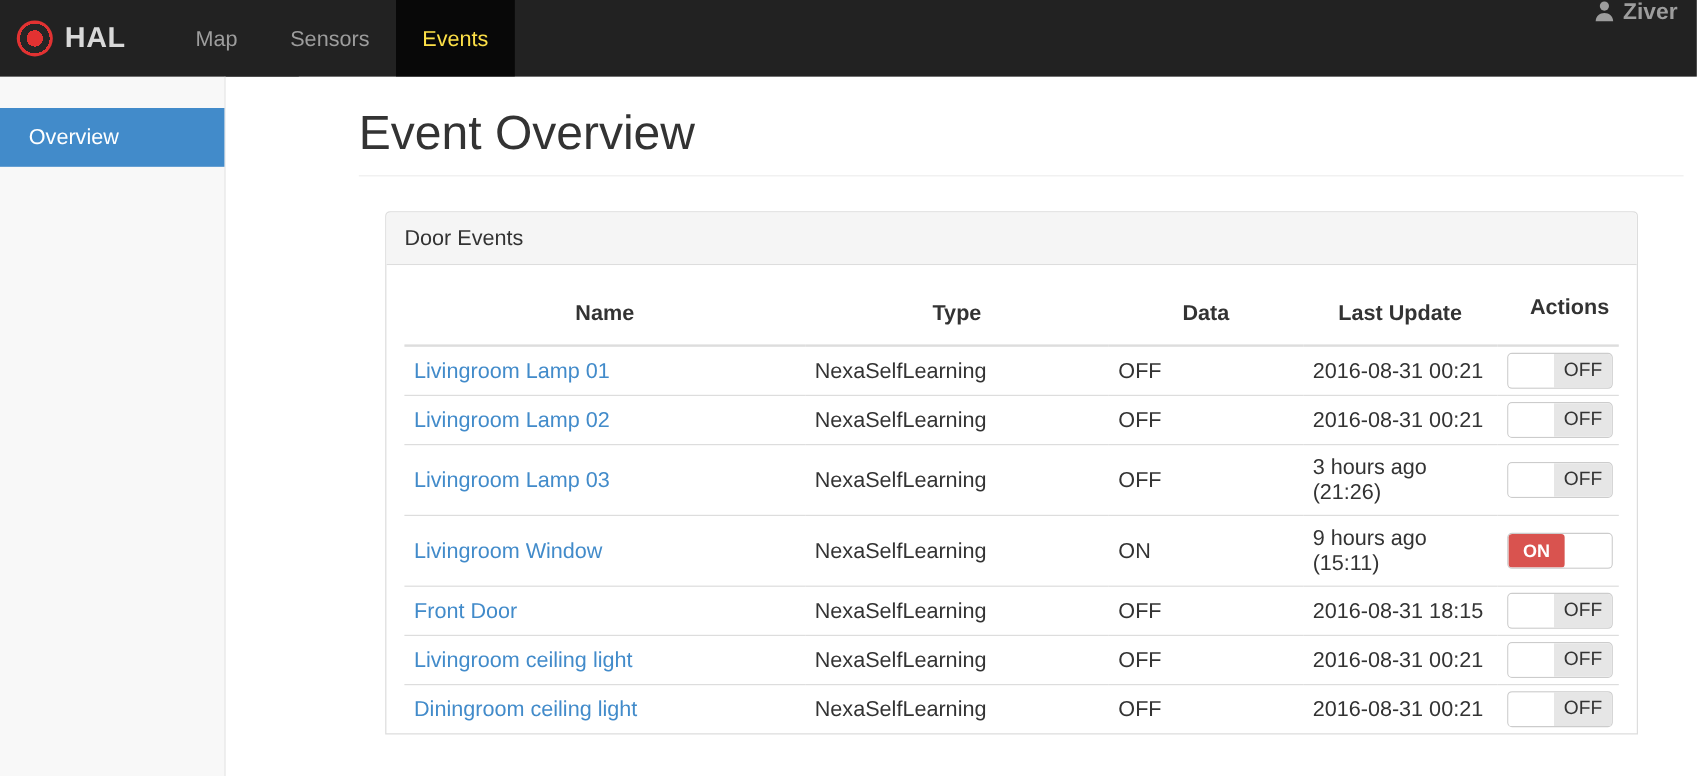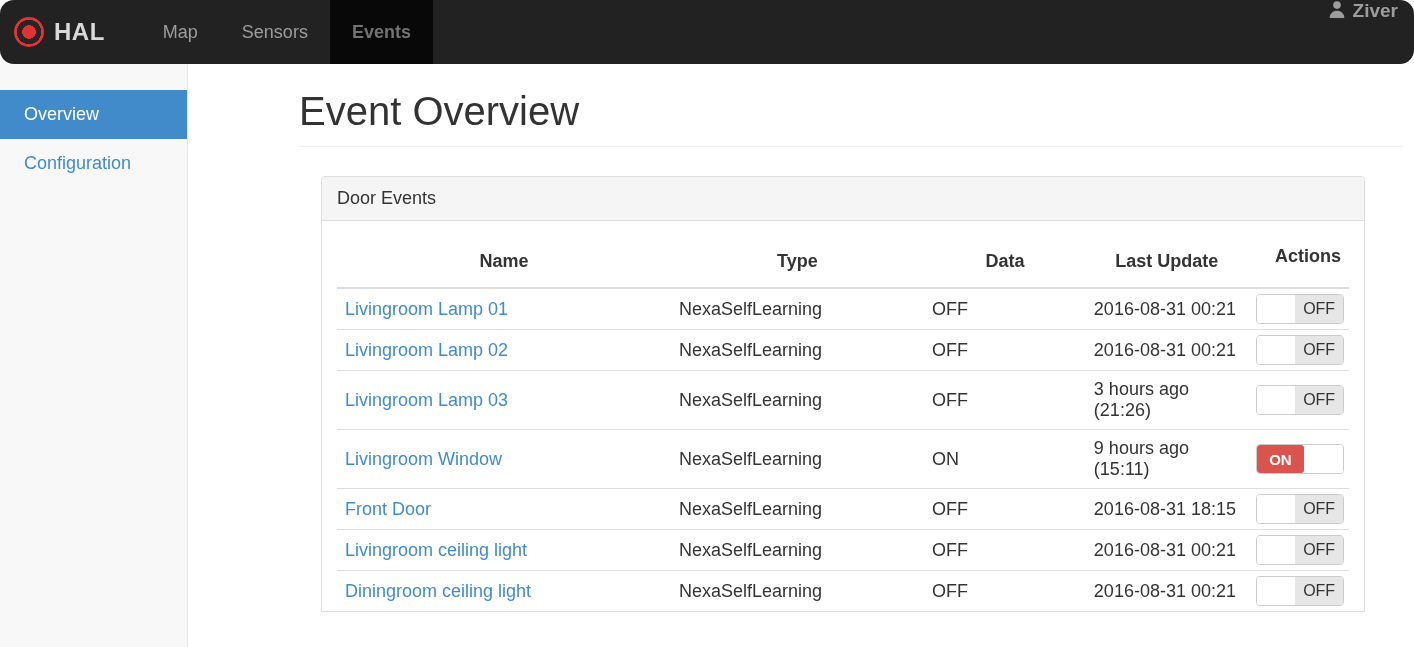--- a/index.html
+++ b/index.html
@@ -1,29 +1,29 @@
 <!DOCTYPE html>
 <html><head>
 <meta charset="utf-8">
 <style>
   * { margin:0; padding:0; box-sizing:border-box; }
   html,body { width:1414px; height:647px; overflow:hidden;
     font-family:"Liberation Sans", sans-serif; background:#fff; color:#333; }
 
   
   .navbar { position:absolute; left:0; top:0; width:1414px; height:64px;
-    background:#222; display:flex; align-items:stretch;border-radius:14px; }
+    background:#222; display:flex; align-items:stretch; }
   .brand { display:flex; align-items:center; gap:10px; padding:0 18px 0 14px; cursor:pointer; }
   .logo { width:30px; height:30px; border-radius:50%;
     background:radial-gradient(circle at 50% 50%, #e23232 0 32%, #262626 32% 58%, #e23232 58% 100%); }
   .brand-label { color:#d9d9d9; font-size:24px; font-weight:bold; letter-spacing:.5px; }
   .nav-items { display:flex; align-items:stretch; margin-left:18px; }
   .nav-item { display:flex; align-items:center; padding:0 22px; color:#9d9d9d;
     font-size:18px; cursor:pointer; }
-  .nav-item.active { background:#080808; color:#737373;font-weight:bold; }
+  .nav-item.active { background:#080808; color:#fde047; }
   .nav-user { margin-left:auto; display:flex; align-items:flex-start; gap:7px;
     padding:0 16px; color:#9d9d9d; font-size:19px; font-weight:bold; cursor:pointer; }
   .user-icon { width:18px; height:18px; fill:#9d9d9d; }
 
   
   .sidebar { position:absolute; left:0; top:64px; width:188px; height:583px;
     background:#f8f8f8; border-right:1px solid #e7e7e7; padding-top:26px; }
   .side-item { display:block; padding:14px 24px; font-size:18px; color:#428bca; cursor:pointer; }
   .side-item.active { background:#428bca; color:#fff; }
 
@@ -75,21 +75,20 @@
     <svg class="user-icon" viewBox="0 0 16 16">
       <circle cx="8" cy="4.5" r="3.4"></circle>
       <path d="M1.5 16c0-4 3-6.4 6.5-6.4s6.5 2.4 6.5 6.4z"></path>
     </svg>
     <span>Ziver</span>
   </div>
 </div>
 
 <div class="sidebar">
     <div class="side-item active">Overview</div>
-    <div class="side-item">Configuration</div>
   </div>
 
 <div class="main">
   <h1 class="page-title">Event Overview</h1>
 
   <div class="panel">
     <div class="panel-heading">Door Events</div>
     <div class="panel-body">
       <table class="events">
         <colgroup>

